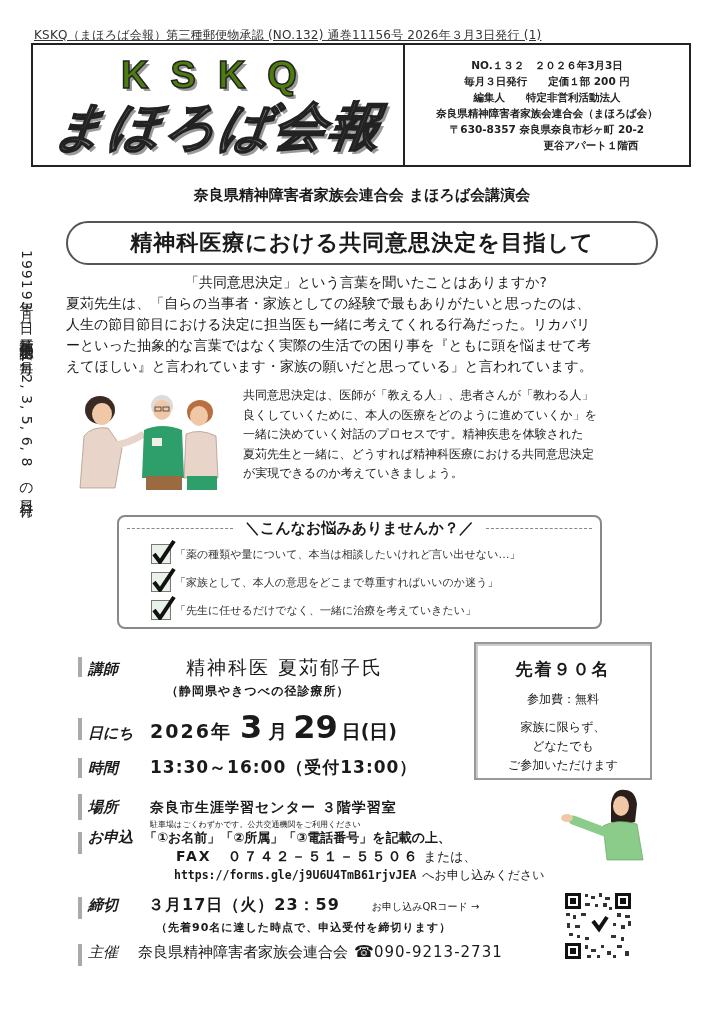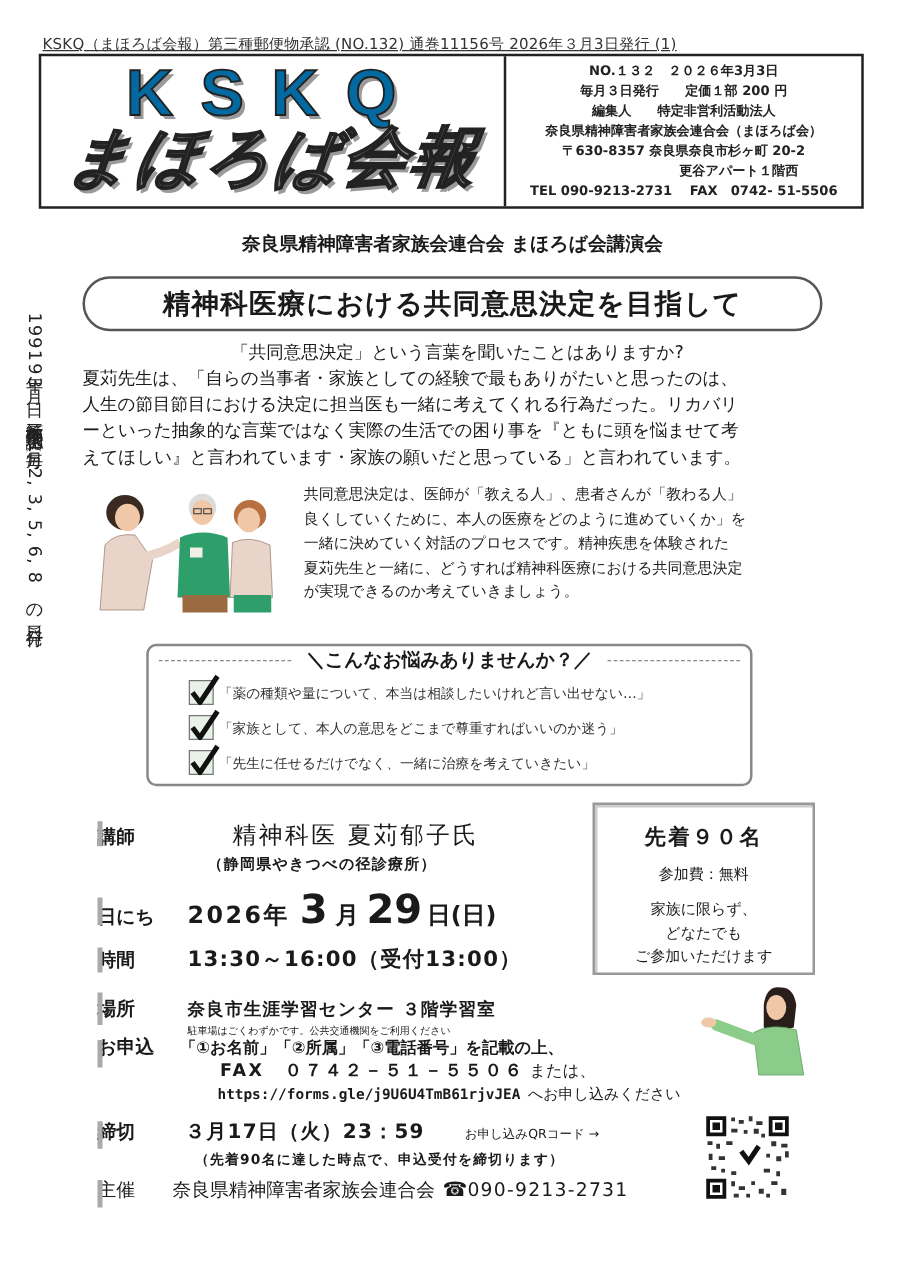--- a/index.html
+++ b/index.html
@@ -3,21 +3,21 @@
 <meta charset="utf-8">
 <style>
   * { box-sizing: border-box; margin: 0; padding: 0; }
   html, body { width: 724px; height: 1024px; background: #ffffff; overflow: hidden; }
   body { position: relative; font-family: "DejaVu Sans", "Liberation Sans", sans-serif; color: #1a1a1a; }
 
   .topline { position: absolute; left: 34px; top: 27px; width: 460px; font-size: 12px; color: #333; text-decoration: underline; white-space: nowrap; letter-spacing: 0.2px; }
 
   .masthead { position: absolute; left: 31px; top: 43px; width: 660px; height: 124px; border: 2px solid #222; display: flex; }
   .mast-left { width: 372px; border-right: 2px solid #222; display: flex; flex-direction: column; align-items: center; justify-content: center; }
-  .mast-en { font-family: "Liberation Sans", sans-serif; font-weight: bold; font-size: 52px; letter-spacing: 22px; color: #0369a1; -webkit-text-stroke: 1.5px #222; text-shadow: 3px 3px 0 #9a9a9a; margin-left: 4px; line-height: 42px; }
+  .mast-en { font-family: "Liberation Sans", sans-serif; font-weight: bold; font-size: 38px; letter-spacing: 22px; color: #4d7c0f; -webkit-text-stroke: 1.5px #222; text-shadow: 3px 3px 0 #9a9a9a; margin-left: 4px; line-height: 42px; }
   .mast-jp { font-weight: bold; font-style: italic; font-size: 52px; color: #7a7a7a; -webkit-text-stroke: 1.5px #222; text-shadow: 3px 3px 0 #9a9a9a; line-height: 60px; letter-spacing: 2px; transform: skewX(-8deg); }
   .mast-right { flex: 1; display: flex; flex-direction: column; justify-content: center; align-items: center; font-size: 10.5px; line-height: 16px; color: #222; font-weight: bold; }
   .mast-right .r { white-space: nowrap; }
   .mast-right .r.indent { padding-left: 88px; }
 
   .side-vertical { position: absolute; left: 14px; top: 250px; width: 22px; writing-mode: vertical-rl; font-size: 14px; color: #222; letter-spacing: 1px; white-space: nowrap; }
 
   .org-title { position: absolute; left: 0; width: 724px; top: 186px; text-align: center; font-size: 15px; font-weight: bold; }
 
   .main-title { position: absolute; left: 66px; top: 221px; width: 592px; height: 44px; border: 2.5px solid #555; border-radius: 22px; display: flex; align-items: center; justify-content: center; font-size: 22px; font-weight: bold; letter-spacing: 1px; }
@@ -32,21 +32,21 @@
   .concerns { position: absolute; left: 117px; top: 515px; width: 485px; height: 114px; border: 2px solid #888; border-radius: 8px; }
   .concerns .head { position: absolute; top: 2px; left: 0; width: 100%; display: flex; align-items: center; justify-content: center; gap: 4px; font-size: 15px; font-weight: bold; }
   .concerns .head .dash { flex: 1; border-top: 1px dashed #888; margin: 0 8px; }
   .concerns .item { position: absolute; left: 32px; display: flex; align-items: center; font-size: 11px; color: #333; white-space: nowrap; }
   .check { width: 20px; height: 20px; border: 1.5px solid #777; background: #e8f2e8; position: relative; margin-right: 4px; }
   .check svg { position: absolute; left: -1px; top: -7px; }
 
   .details { position: absolute; left: 78px; top: 650px; width: 420px; }
   .row { position: absolute; left: 0; display: flex; align-items: baseline; white-space: nowrap; }
   .row .bar { position: absolute; left: 0; width: 4px; background: #aaa; }
-  .row .lab { font-size: 15px; font-weight: bold; padding-left: 0; width: 72px; }
+  .row .lab { font-size: 15px; font-weight: bold; padding-left: 10px; width: 72px; font-style: italic; }
   .big { font-weight: normal; margin-left: 36px; }
 
   .capacity { position: absolute; left: 474px; top: 642px; width: 178px; height: 138px; border: 2px solid #999; box-shadow: 2px 2px 0 #ccc inset; text-align: center; }
   .capacity .t1 { font-size: 17px; font-weight: bold; margin-top: 14px; letter-spacing: 2px; }
   .capacity .t2 { font-size: 12px; margin-top: 10px; }
   .capacity .t3 { font-size: 12px; margin-top: 10px; line-height: 19px; }
 
   .teacher { position: absolute; left: 555px; top: 782px; width: 100px; height: 80px; }
 
   .qr { position: absolute; left: 563px; top: 891px; width: 70px; height: 70px; }
@@ -61,21 +61,20 @@
     <div class="mast-en">KSKQ</div>
     <div class="mast-jp">まほろば会報</div>
   </div>
   <div class="mast-right">
     <div class="r">NO.１３２　２０２６年3月3日</div>
     <div class="r">毎月３日発行　　定価１部 200 円</div>
     <div class="r">編集人　　特定非営利活動法人</div>
     <div class="r">奈良県精神障害者家族会連合会（まほろば会）</div>
     <div class="r">〒630-8357 奈良県奈良市杉ヶ町 20-2</div>
     <div class="r indent">更谷アパート１階西</div>
-    <div class="r">TEL 090-9213-2731　 FAX　0742- 51-5506</div>
   </div>
 </div>
 
 <div class="side-vertical">1991年9月3日　第三種郵便物承認　毎月（1, 2, 3, 5, 6, 8 の日）発行</div>
 
 <div class="org-title">奈良県精神障害者家族会連合会 まほろば会講演会</div>
 
 <div class="main-title">精神科医療における共同意思決定を目指して</div>
 
 <div class="intro">

